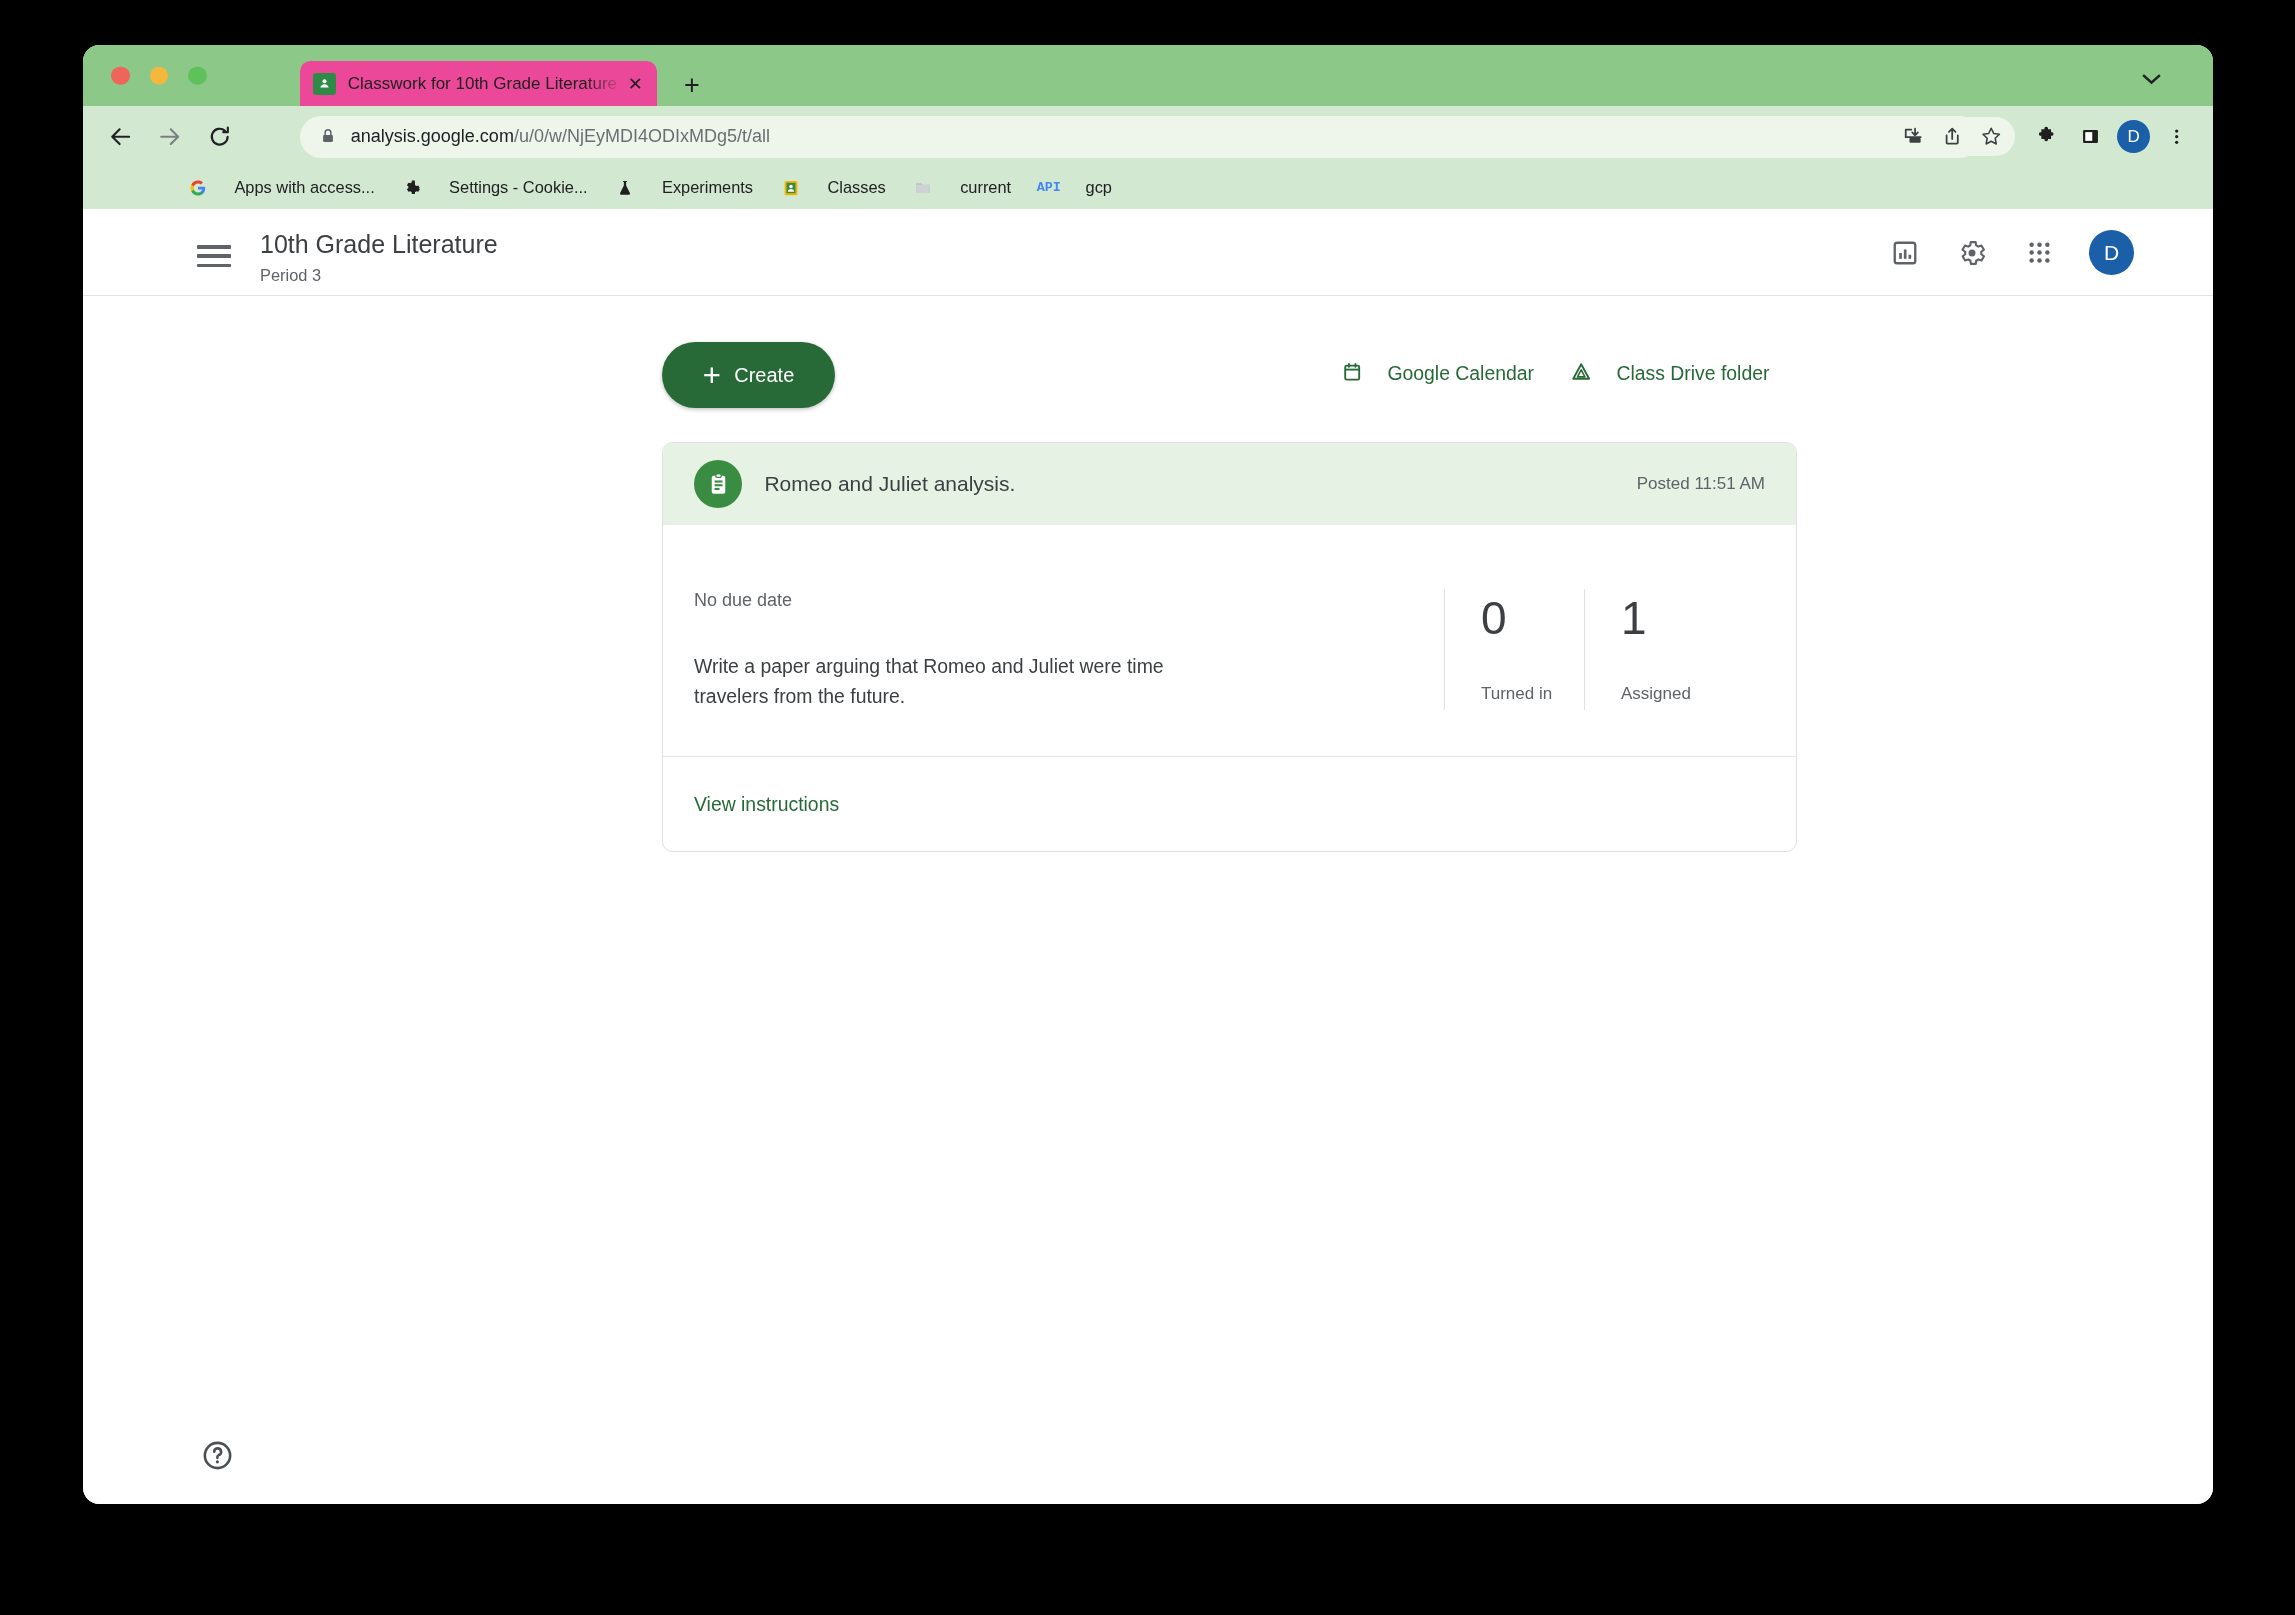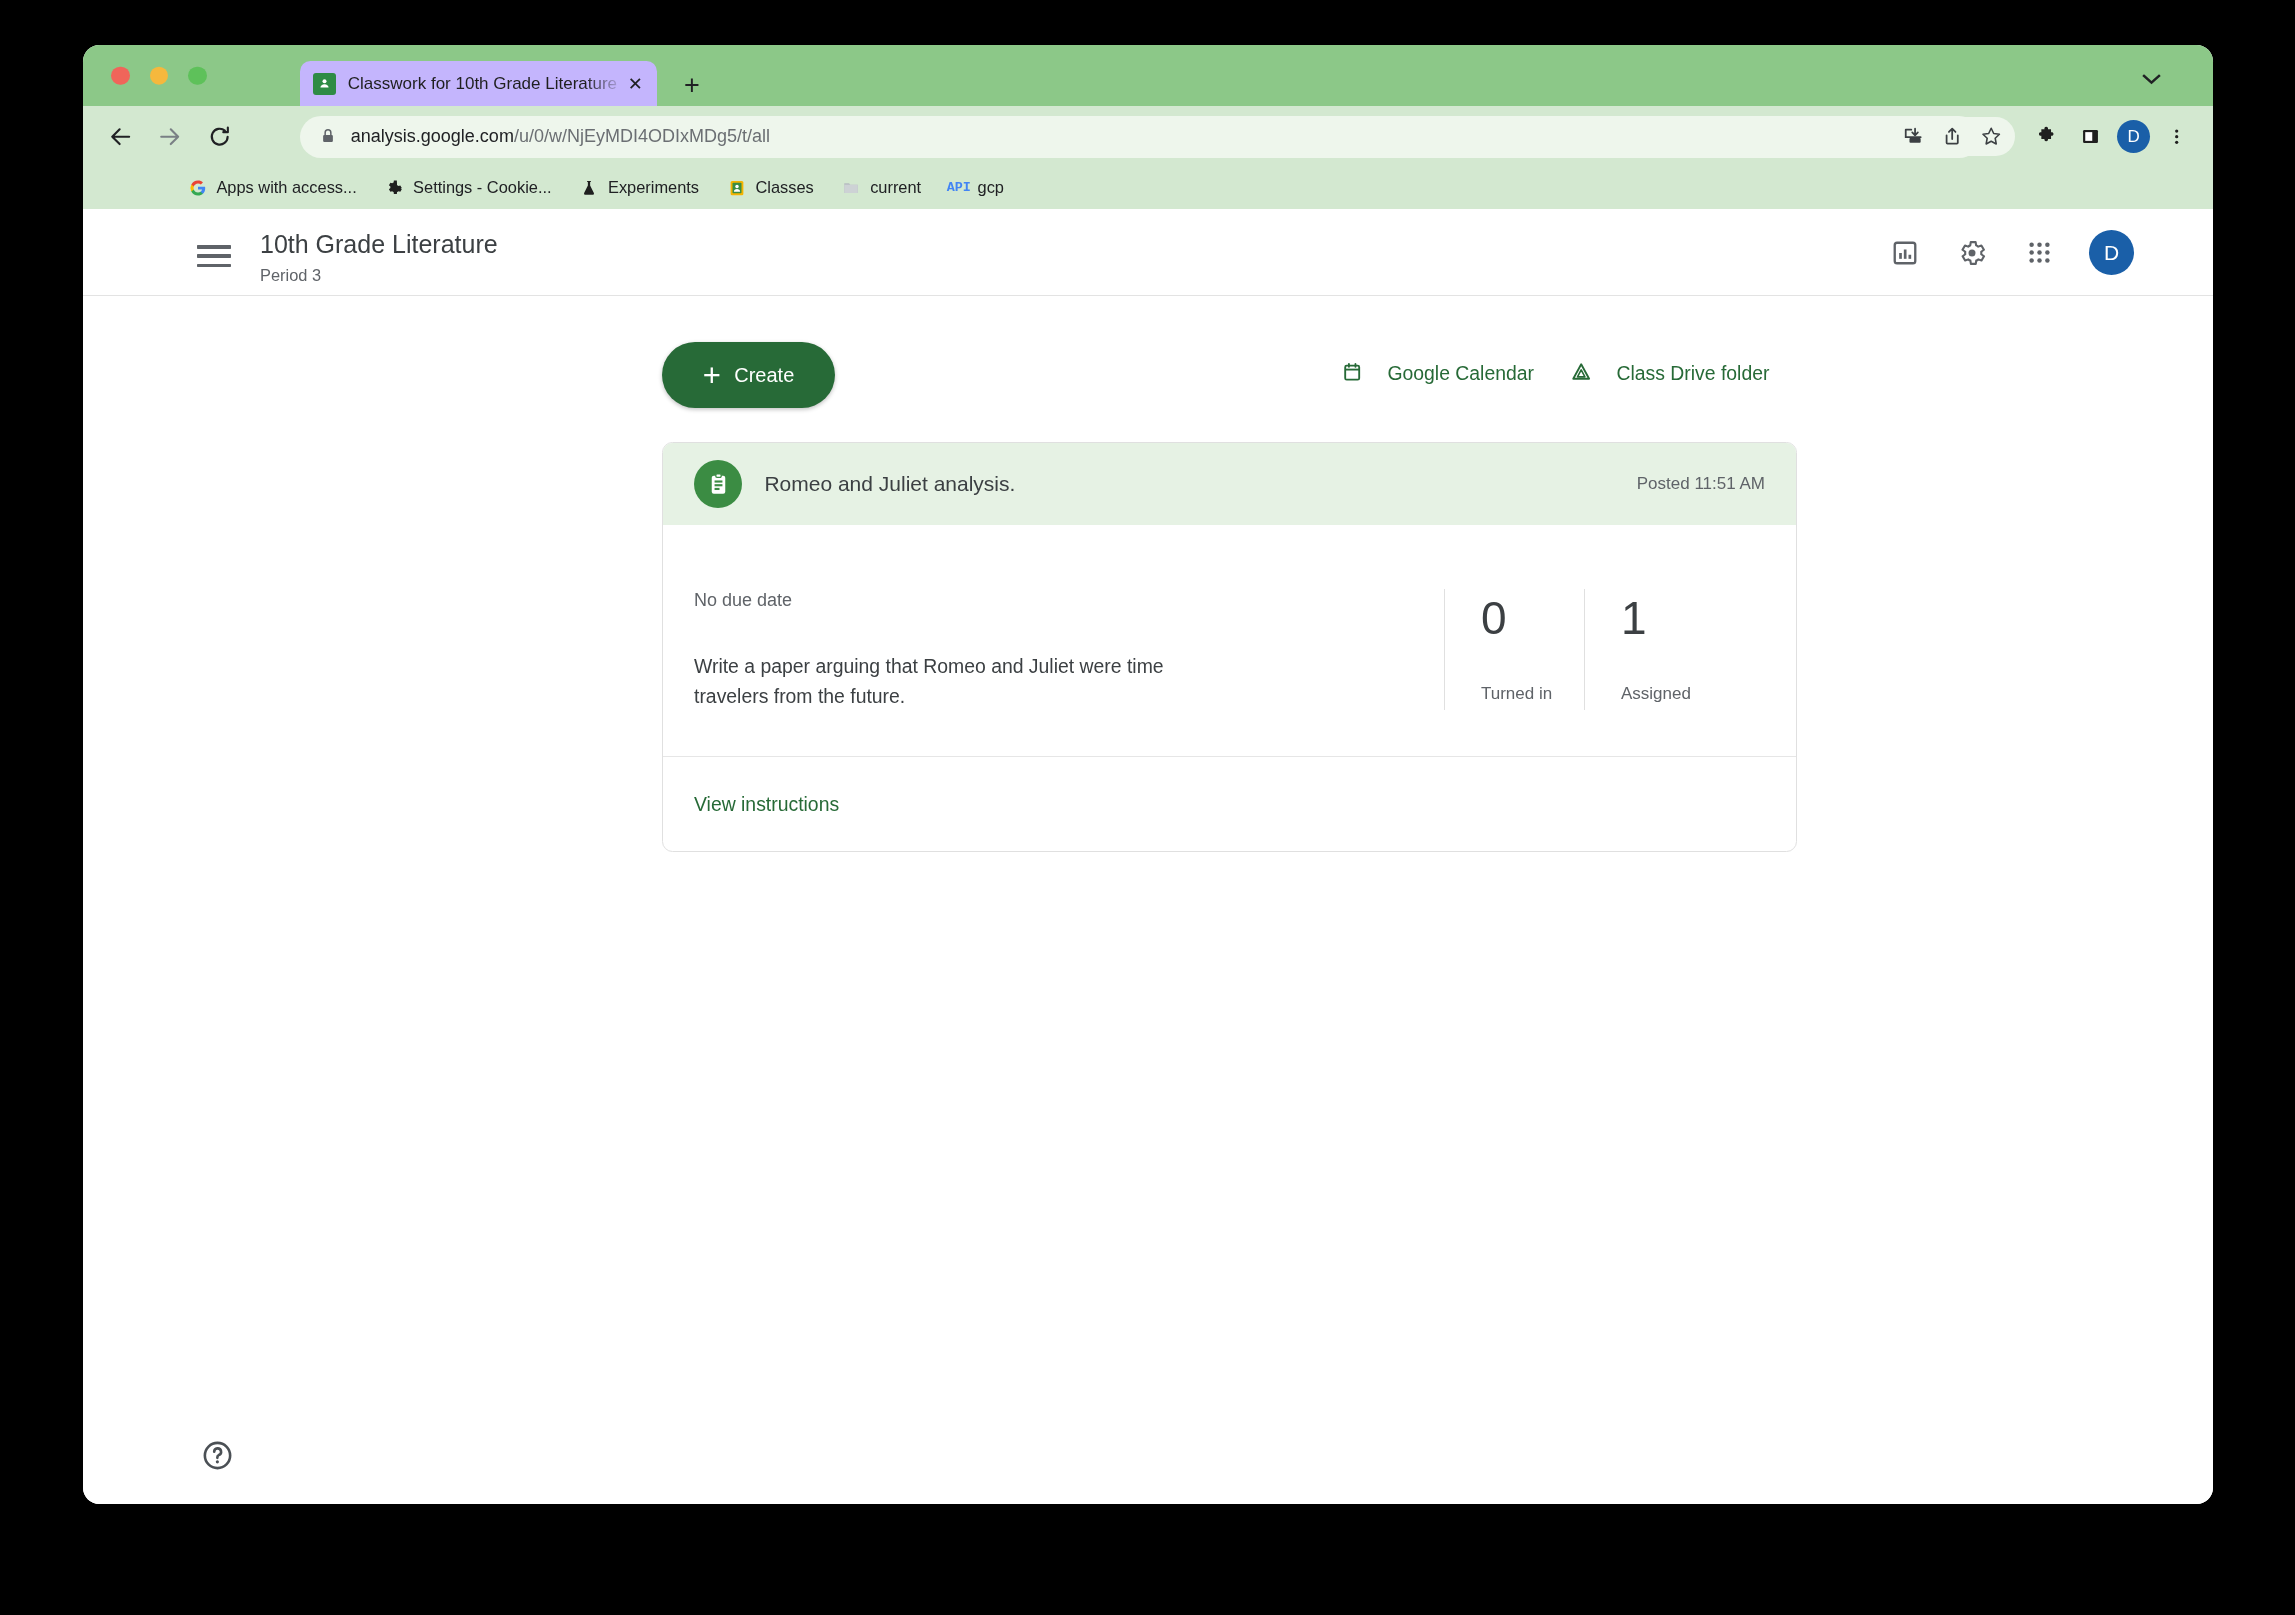--- a/index.html
+++ b/index.html
@@ -34,21 +34,21 @@
   }
   .dot { width: 18.7px; height: 18.7px; border-radius: 50%; }
   .dot.red { background: #f0655a; }
   .dot.yellow { background: #f5b83d; }
   .dot.green { background: #5ec15a; }
 
   .tab {
     position: absolute;
     left: 217px; top: 16.4px;
     width: 357px; height: 45px;
-    background: #c4b5fd;
+    background: #ec4899;
     border-radius: 10.5px 10.5px 0 0;
     display: flex; align-items: center;
     padding: 0 10.5px 0 13.4px;
   }
   .tab-favicon {
     width: 22.4px; height: 22.4px; border-radius: 3px;
     background: #2e8b45;
     flex: 0 0 auto;
     display: flex; align-items: center; justify-content: center;
   }
@@ -127,21 +127,21 @@
   }
 
   
   .bookmarks {
     height: 42px;
     background: #d3e8d0;
     display: flex; align-items: center;
     padding-left: 105px;
     gap: 28px;
   }
-  .bm { display: flex; align-items: center; gap: 9px; }
+  .bm { display: flex; align-items: center; gap: 27px; }
   .bm-label { font-size: 16.4px; color: #202124; white-space: nowrap; }
   .bm-ico { width: 19.4px; height: 19.4px; flex: 0 0 auto; display:flex; align-items:center; justify-content:center;}
   .api-ico {
     font-family: "Liberation Mono", monospace;
     font-size: 13.4px; color: #4285f4; font-weight: bold;
   }
 
   
   .page { position: relative; background: #ffffff; height: 1295px; }
 

